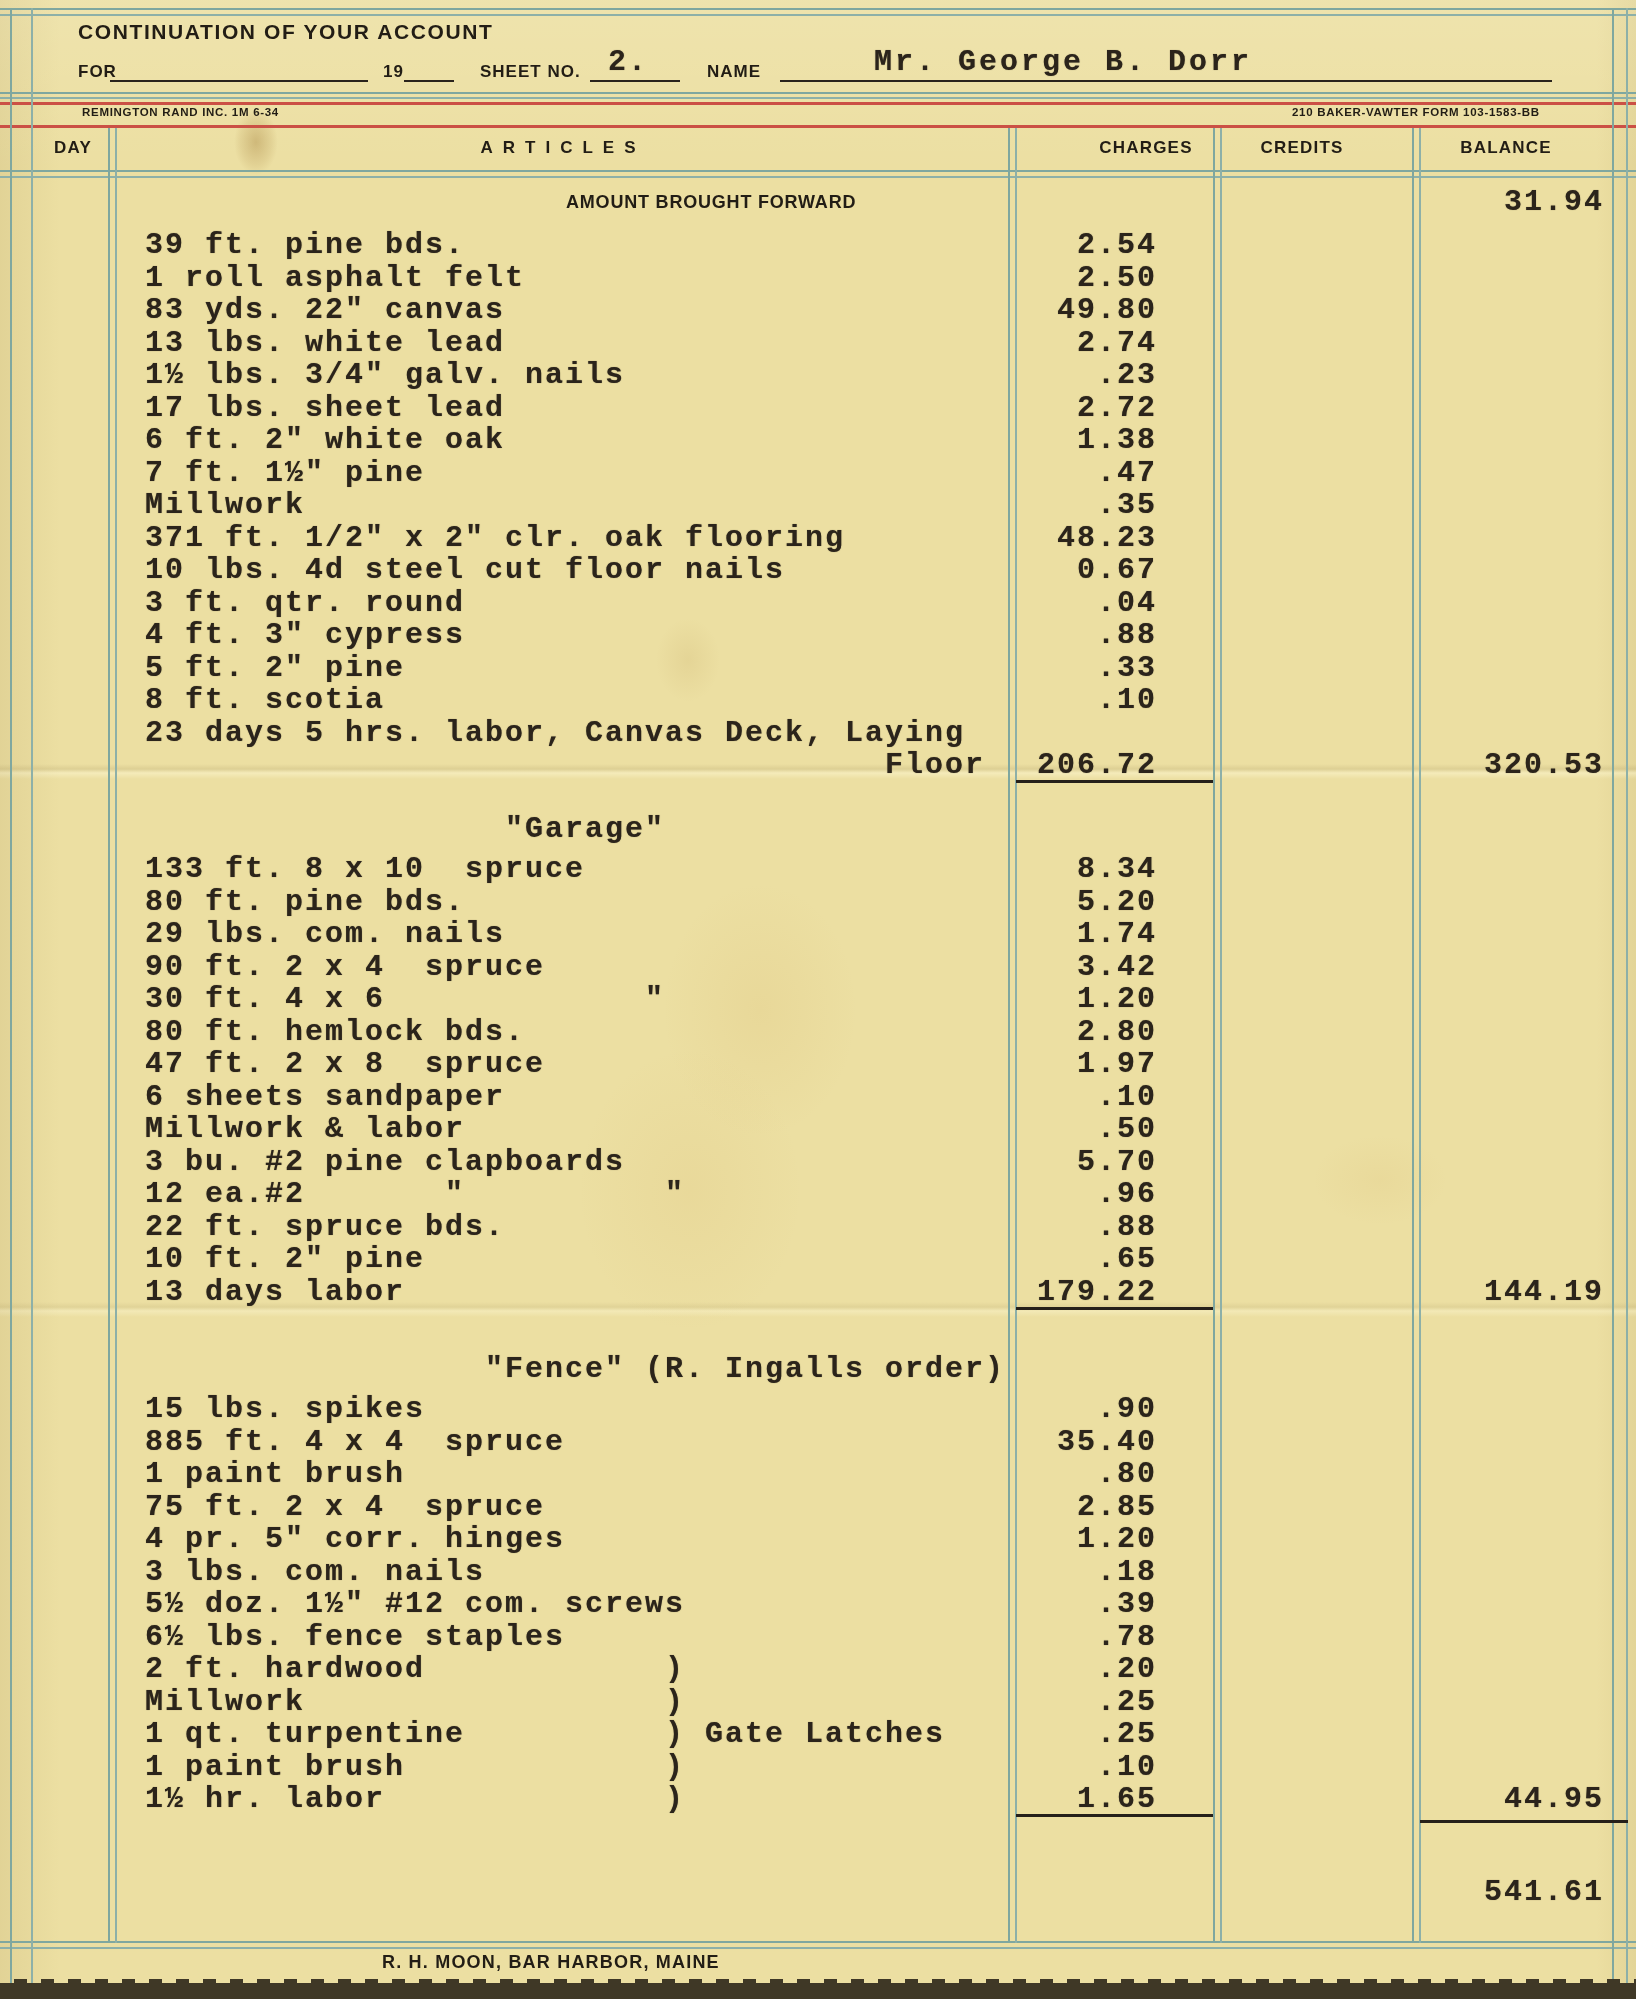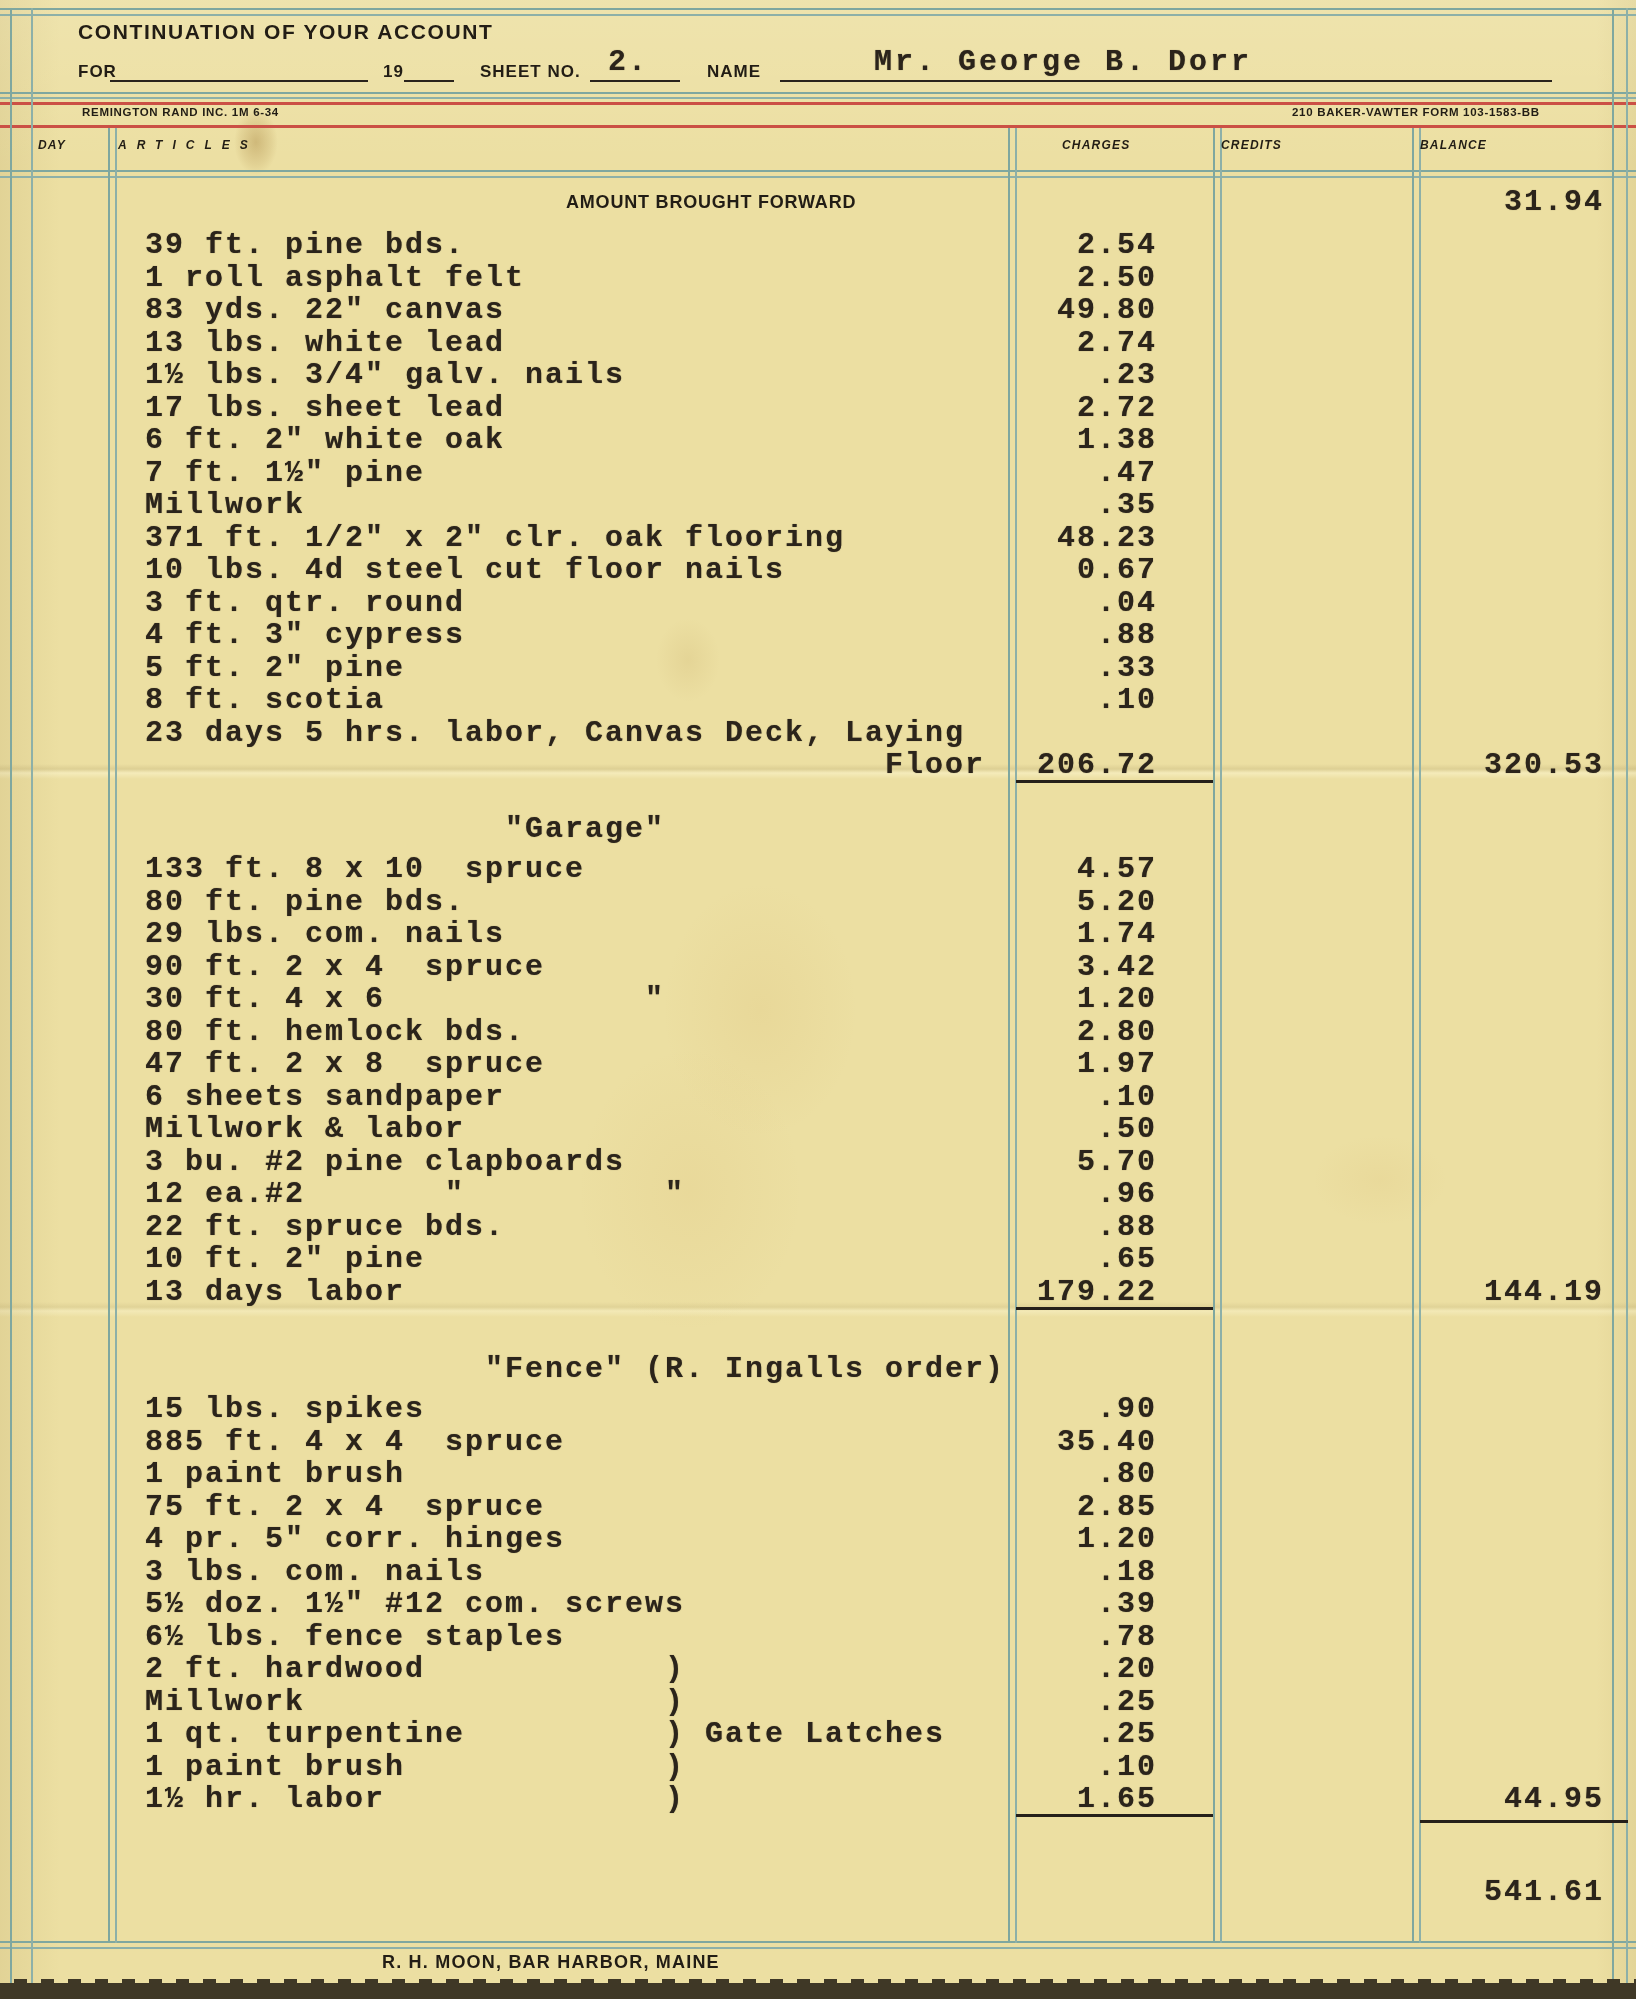--- a/index.html
+++ b/index.html
@@ -23,21 +23,21 @@
   .hl{position:absolute;left:0;width:1636px;height:2px;background:#7fa79f;}
   .hl.b{background:#8db0a8;}
   .hl.red{background:#cb5045;height:3px;}
   .vl{position:absolute;width:2px;background:#7fa79f;}
   .vl.b{background:#8db0a8;}
   
   .printed{position:absolute;font-family:"Liberation Sans",sans-serif;font-weight:700;color:#221d15;white-space:nowrap;}
   .title{font-size:21px;letter-spacing:1.6px;}
   .lbl{font-size:17px;letter-spacing:1px;}
   .small{font-size:11.5px;letter-spacing:.7px;}
-  .colhead{font-size:12px;letter-spacing:1.2px;text-align:left;font-style:italic;}
+  .colhead{font-size:17px;letter-spacing:1.2px;text-align:center;}
   .articles-head{letter-spacing:10px;}
   .abf{font-size:18px;letter-spacing:.8px;}
   .footer-text{font-size:18px;letter-spacing:1.2px;}
   .ul{position:absolute;height:2px;background:#2a241c;top:80px;}
   
   .typed{
     font-family:"Liberation Mono","DejaVu Sans Mono",monospace;
     font-weight:700;font-size:30px;line-height:32px;letter-spacing:2px;
     color:#2b241b;text-shadow:0 0 1px rgba(40,32,20,.5);white-space:pre;
   }
@@ -179,21 +179,21 @@
           <span class="typed charge u">206.72</span>
           <span class="typed balance-cell">320.53</span>
         </div>
       </div>
       <div class="section sec1">
         <div class="srow heading-row">
           <span class="typed article">                  "Garage"</span>
         </div>
         <div class="srow">
           <span class="typed article">133 ft. 8 x 10  spruce</span>
-          <span class="typed charge">4.57</span>
+          <span class="typed charge">8.34</span>
         </div>
         <div class="srow">
           <span class="typed article">80 ft. pine bds.</span>
           <span class="typed charge">5.20</span>
         </div>
         <div class="srow">
           <span class="typed article">29 lbs. com. nails</span>
           <span class="typed charge">1.74</span>
         </div>
         <div class="srow">

